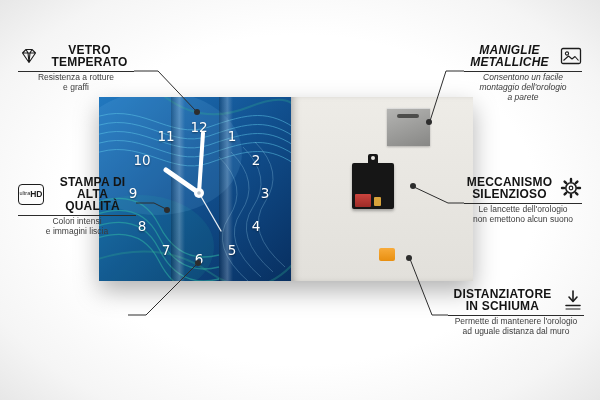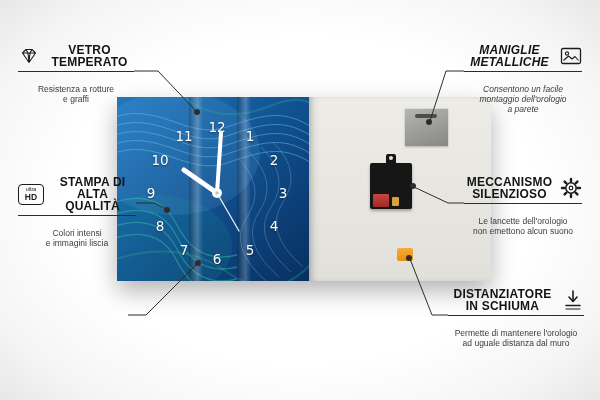--- a/index.html
+++ b/index.html
@@ -6,21 +6,21 @@
   html,body { width:600px; height:400px; }
   body { font-family:"Liberation Sans", sans-serif; background:#fff; }
 
   .canvas { position:relative; width:600px; height:400px; overflow:hidden;
     background: radial-gradient(ellipse 430px 300px at 50% 50%, #ffffff 55%, #f5f5f5 80%, #e4e4e4 100%); }
 
   
   .connectors { position:absolute; inset:0; pointer-events:none; z-index:5; }
 
   
-  .product { position:absolute; left:117px; top:97px; display:flex;
+  .product { position:absolute; left:99px; top:97px; display:flex;
     filter: drop-shadow(0 10px 12px rgba(0,0,0,.30)); z-index:2; }
 
   .clock-front { position:relative; width:192px; height:184px; overflow:hidden;
     box-shadow: inset 0 0 20px rgba(0,8,25,.35); }
   .clock-front .pattern { position:absolute; inset:0; display:block; }
   .fold { position:absolute; top:0; bottom:0; width:14px;
     background: linear-gradient(90deg, rgba(0,0,0,.20), rgba(255,255,255,.22) 60%, rgba(0,0,0,0)); }
   .f1 { left:72px; } .f2 { left:120px; }
 
   .num { position:absolute; color:#fff; font-size:13.5px; font-family:"DejaVu Sans",sans-serif;
@@ -53,32 +53,32 @@
     background: linear-gradient(180deg,#f8ab3a,#e88f10); border-radius:2px; }
 
   
   .callout { position:absolute; z-index:4; }
   .co-head { display:flex; align-items:center; gap:5px; }
   .icon { flex:0 0 auto; display:flex; align-items:center; justify-content:center; }
   .icon svg { display:block; }
   .co-title { flex:1; font-weight:bold; font-size:12px; line-height:12px; letter-spacing:.2px;
     color:#141414; text-align:center; white-space:pre-line; }
   .rule { border-top:1px solid #2c2c2c; margin-top:3px; }
-  .co-sub { margin-top:12px; font-size:8.5px; line-height:10px; color:#3b3b3b;
+  .co-sub { margin-top:0; font-size:8.5px; line-height:10px; color:#3b3b3b;
     text-align:center; white-space:pre-line; }
 
   .co-tl { left:18px;  top:44px;  width:116px; }
   .co-ml { left:18px;  top:176px; width:118px; }
   .co-bl { left:18px;  top:288px; width:110px; }
   .co-tr { left:464px; top:44px;  width:118px;font-style:italic; }
   .co-mr { left:464px; top:176px; width:118px; }
   .co-br { left:448px; top:288px; width:136px; }
 
   .uhd { width:26px; height:21px; border:1.5px solid #1c1c1c; border-radius:4px;
-    display:flex; flex-direction:column; align-items:center; justify-content:center; line-height:1; }
+    display:flex; flex-direction:row; align-items:center; justify-content:center; line-height:1; }
   .uhd .t { font-size:5.5px; color:#1c1c1c; }
   .uhd .b { font-size:8.5px; font-weight:bold; color:#1c1c1c; }
 </style>
 </head>
 <body>
 
 <div class="canvas">
 
   <svg class="connectors" width="600" height="400" viewBox="0 0 600 400">
     <g fill="none" stroke="#2d2d2d" stroke-width="1">

